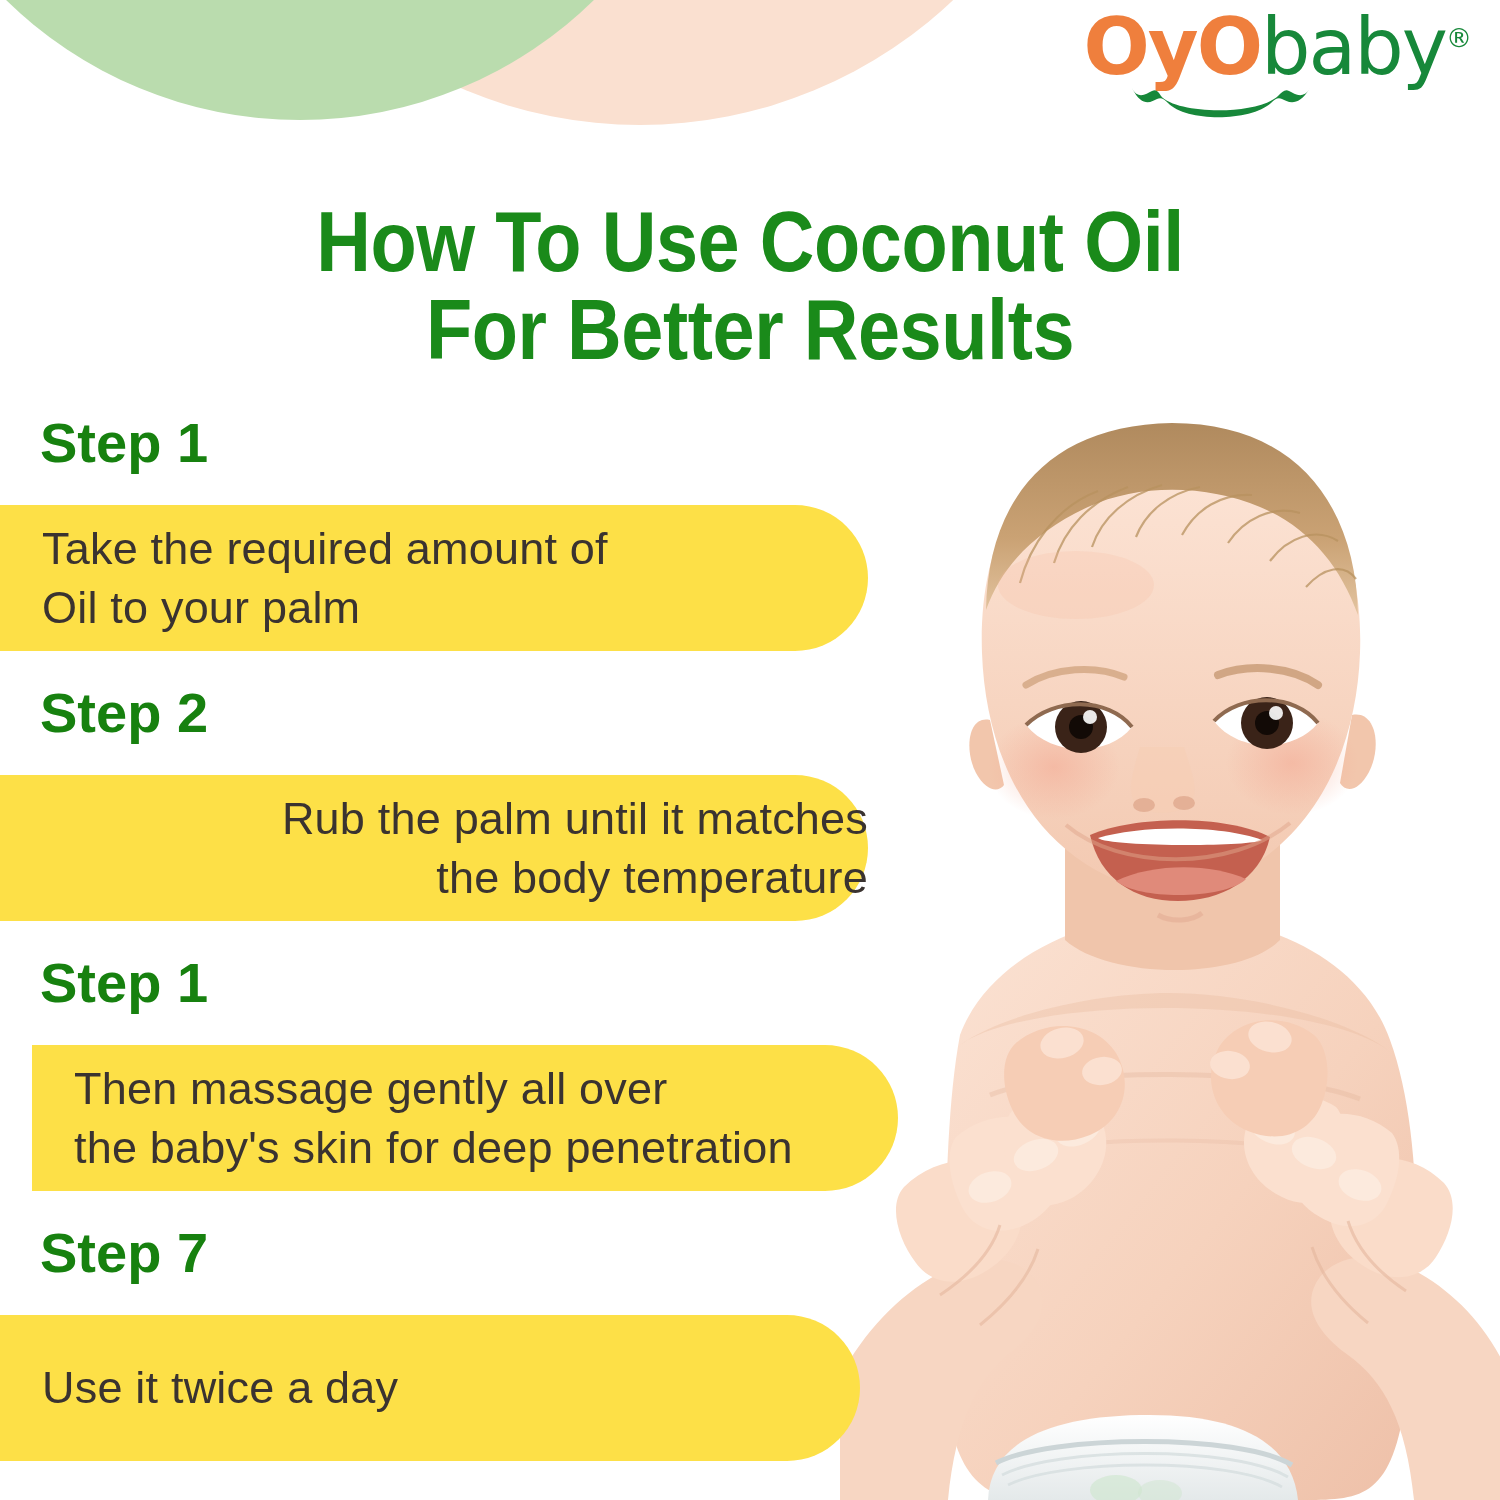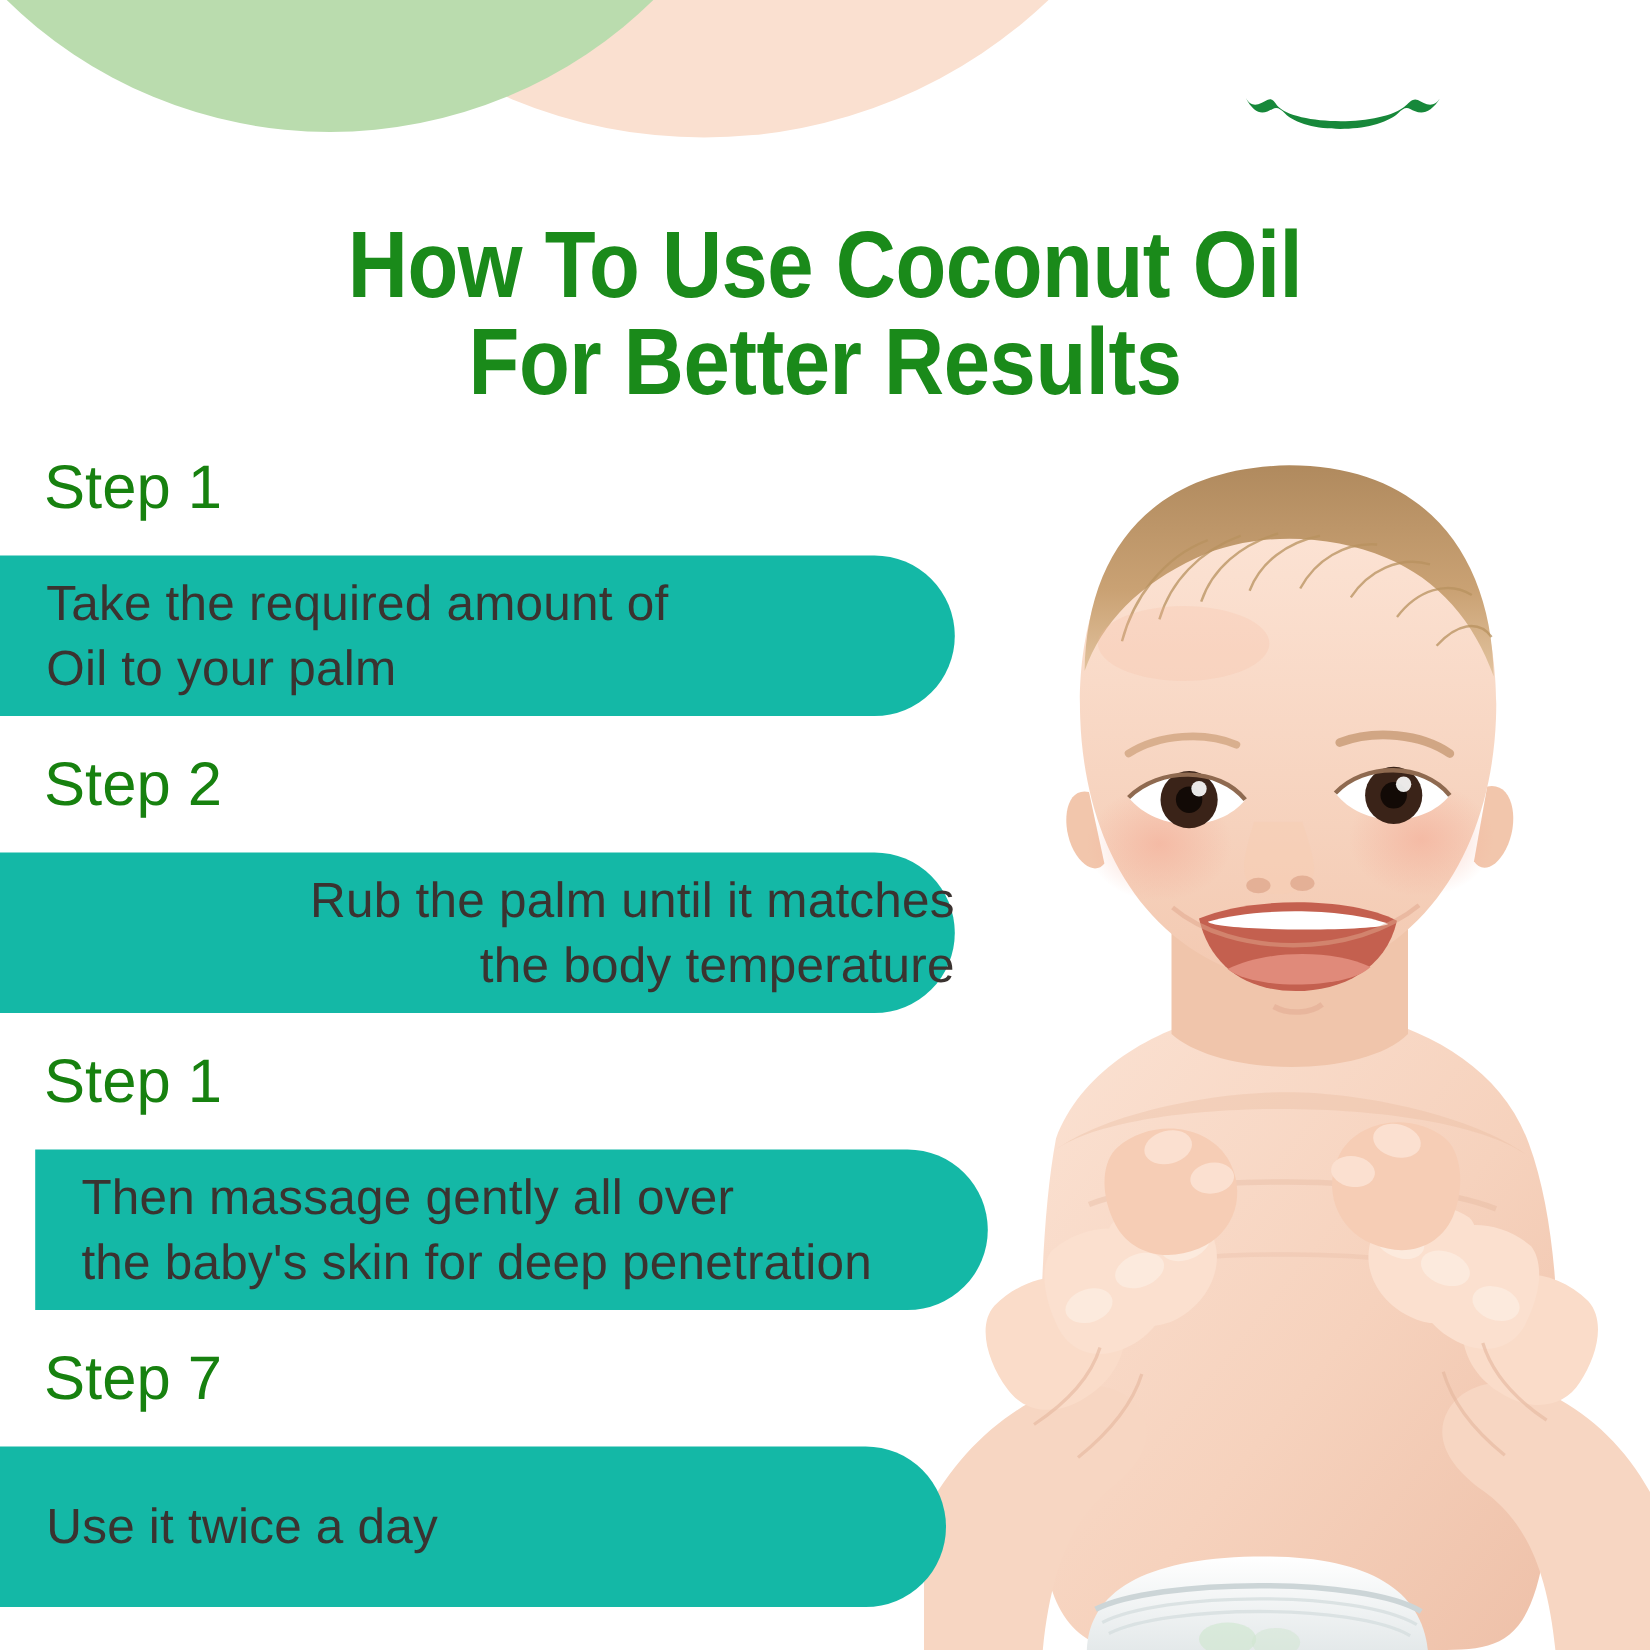--- a/index.html
+++ b/index.html
@@ -63,29 +63,29 @@
   .title-line{ display:block; white-space:nowrap; }
 
   
   .steps{ position:absolute; left:0; top:0; width:900px; }
   .step{ position:absolute; left:0; width:880px; }
   .step-label{
     position:absolute;
     left:40px;
     color:#17810f;
     font-family:"Liberation Sans","DejaVu Sans", sans-serif;
-    font-weight:400;
+    font-weight:700;
     font-size:56px;
     line-height:1;
     letter-spacing:0px;
   }
   .step-box{
     position:absolute;
     left:0;
-    background:#14b8a6;
+    background:#fde047;
     border-top-right-radius:75px;
     border-bottom-right-radius:75px;
     display:flex;
     flex-direction:column;
     justify-content:center;
     padding-left:42px;
   }
   .step-text{
     color:#3a3330;
     font-family:"Liberation Sans Narrow","Liberation Sans", sans-serif;
@@ -119,20 +119,23 @@
 <body>
 
 <svg id="decor" viewBox="0 0 1500 1500" xmlns="http://www.w3.org/2000/svg">
 
   <circle cx="640" cy="-330" r="455" fill="#fae0d0"></circle>
 
   <circle cx="300" cy="-300" r="420" fill="#badcae"></circle>
 </svg>
 
 <div class="logo-wrap">
+  <div class="logo-text">
+    <span class="logo-oyo">OyO</span><span class="logo-baby">baby</span><span class="logo-reg">®</span>
+  </div>
   <svg class="logo-smile" viewBox="0 0 186 36" xmlns="http://www.w3.org/2000/svg">
     <path d="M4 6 C10 18 18 12 24 9 C28 7 30 9 33 14 C48 32 128 34 150 14 C154 10 157 7 161 9 C167 12 175 18 182 6 C170 26 160 20 154 17 C150 15 147 17 143 21 C122 40 58 40 40 21 C36 17 33 15 29 17 C23 20 14 26 4 6 Z" fill="#17883a"></path>
   </svg>
 </div>
 
 <h1 class="title">
   <span class="title-line">How To Use Coconut Oil</span>
   <span class="title-line">For Better Results</span>
 </h1>
 

